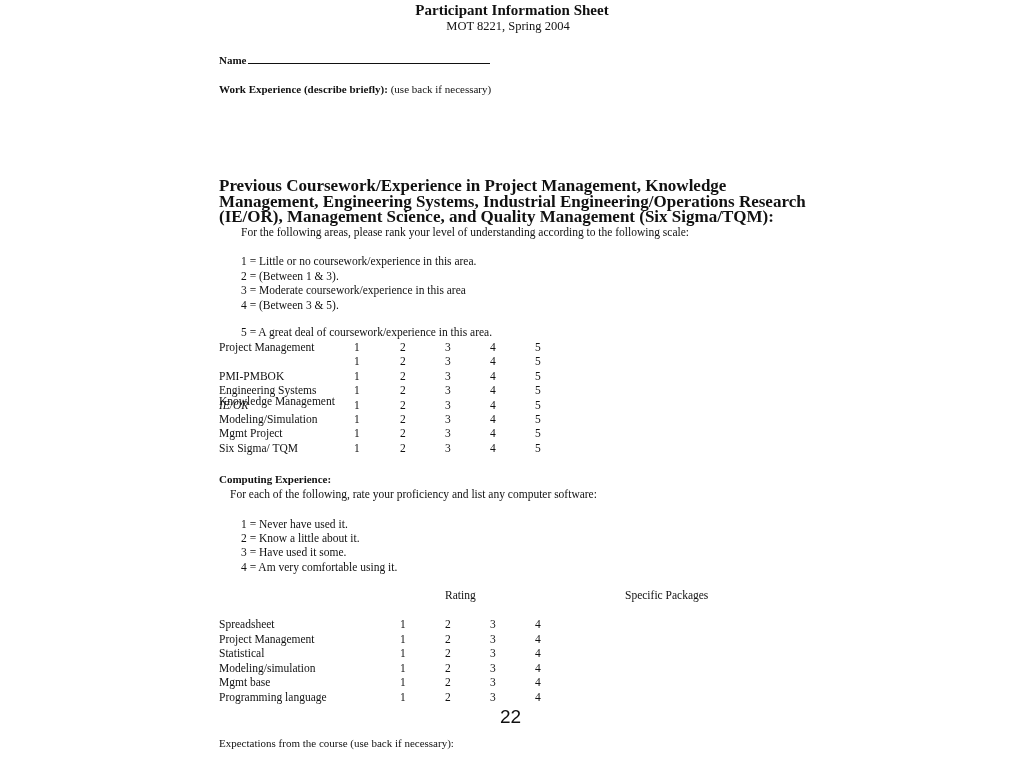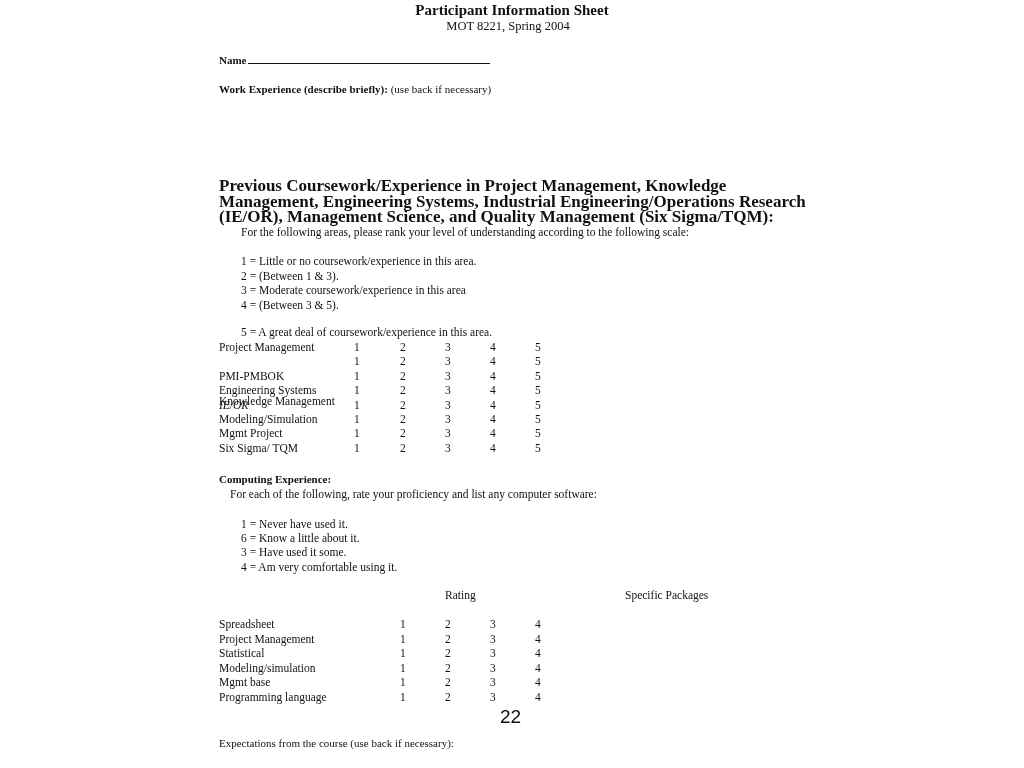--- a/index.html
+++ b/index.html
@@ -110,21 +110,21 @@
         <span style="left: 271px;">4</span>
         <span style="left: 316px;">5</span>
       </div>
     </div>
 
   <div class="abs lbl bold" style="left:219px; top:473px;">Computing Experience:</div>
   <div class="abs body-text" style="left:230px; top:488px;">For each of the following, rate your proficiency and list any computer software:</div>
 
   <div id="comp-scale">
       <div class="abs body-text" style="left: 241px; top: 518px;">1 = Never have used it.</div>
-      <div class="abs body-text" style="left: 241px; top: 531.5px;">6 = Know a little about it.</div>
+      <div class="abs body-text" style="left: 241px; top: 531.5px;">2 = Know a little about it.</div>
       <div class="abs body-text" style="left: 241px; top: 546px;">3 = Have used it some.</div>
       <div class="abs body-text" style="left: 241px; top: 560.5px;">4 = Am very comfortable using it.</div>
     </div>
 
   <div class="abs body-text" style="left:445px; top:589px;">Rating</div>
   <div class="abs body-text" style="left:625px; top:589px;">Specific Packages</div>
 
   <div id="comp-table">
       <div class="row" style="top: 618px;">
         <span style="left: 0px;">Spreadsheet</span>

